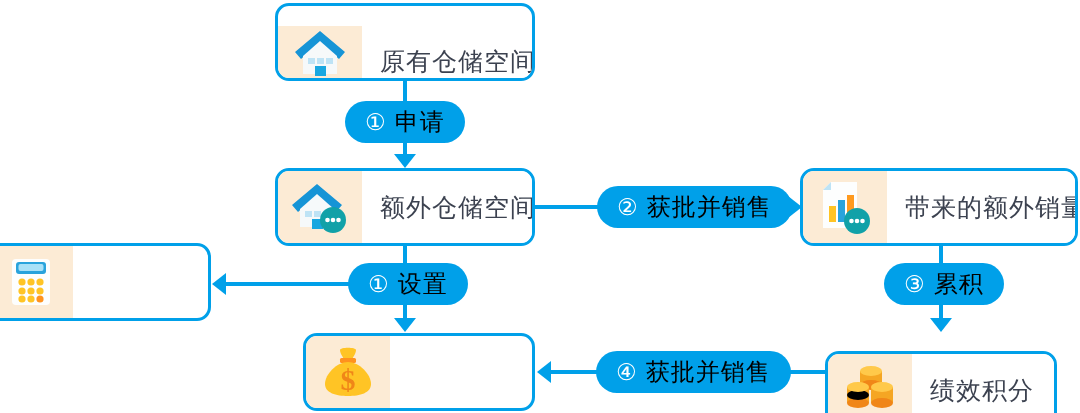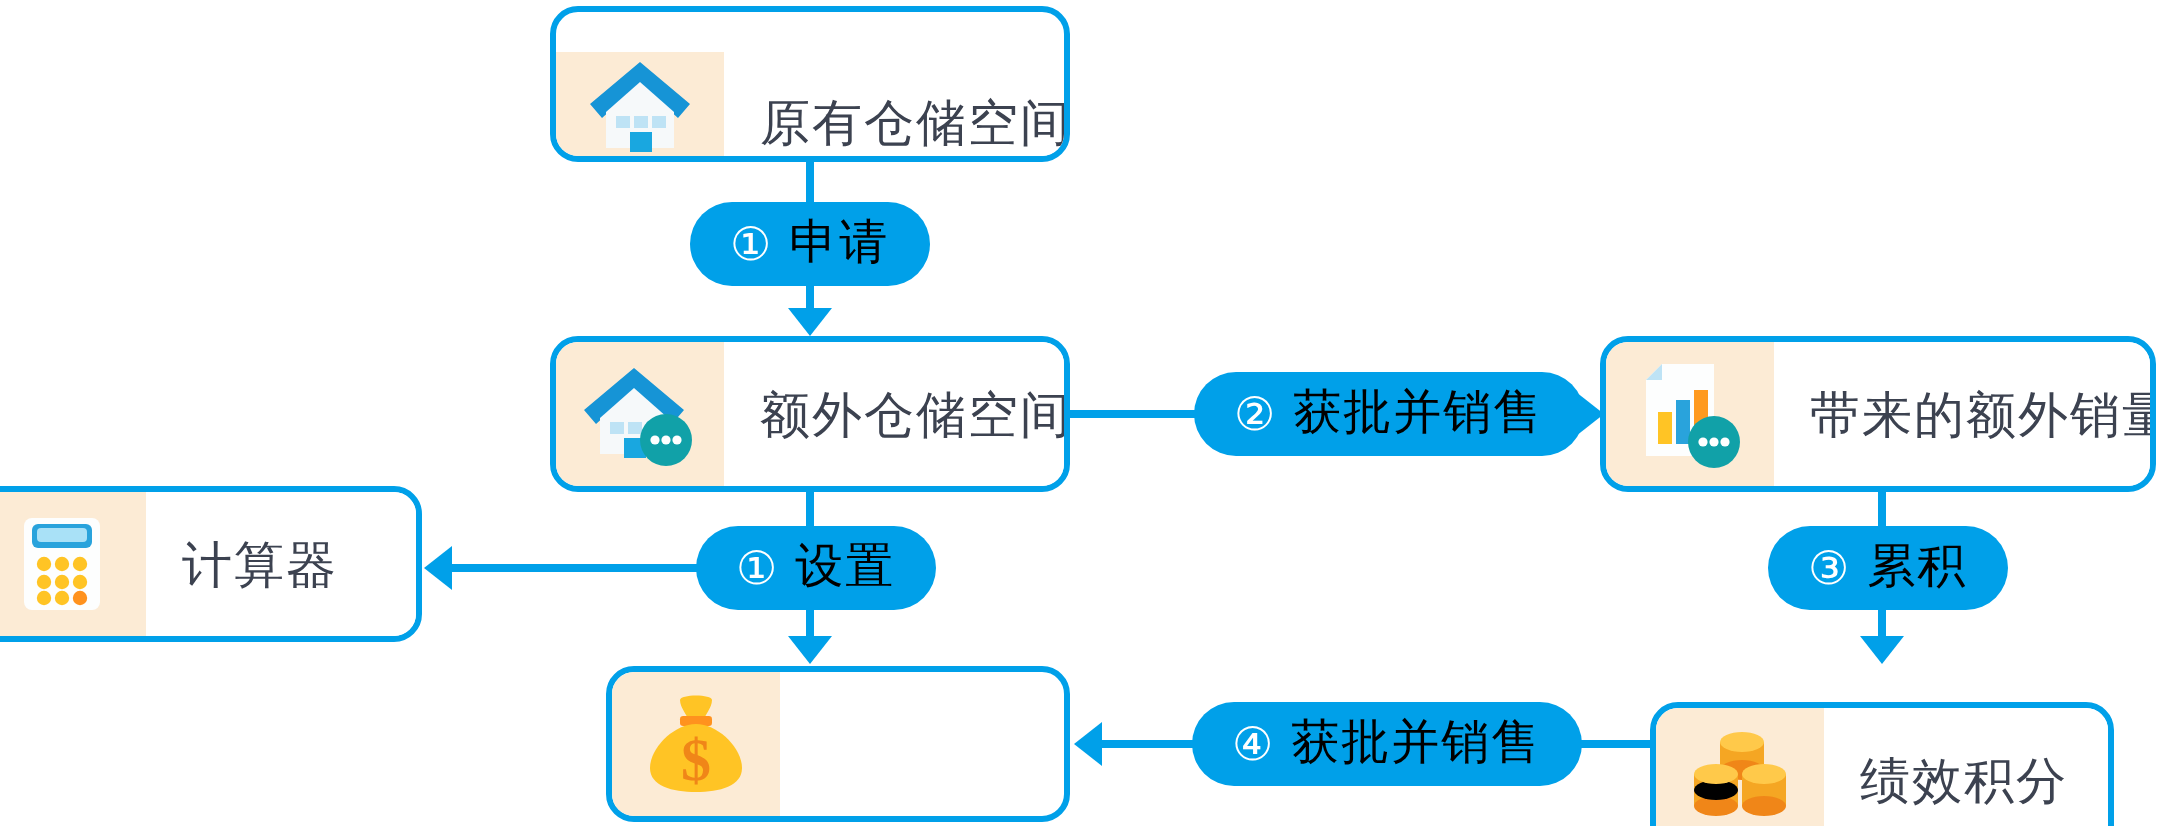--- a/index.html
+++ b/index.html
@@ -225,23 +225,20 @@
           <circle cx="35" cy="27" r="3.6" fill="#FFC425"></circle>
           <circle cx="17" cy="36" r="3.6" fill="#FFC425"></circle>
           <circle cx="26" cy="36" r="3.6" fill="#FFC425"></circle>
           <circle cx="35" cy="36" r="3.6" fill="#FFC425"></circle>
           <circle cx="17" cy="44" r="3.6" fill="#FFC425"></circle>
           <circle cx="26" cy="44" r="3.6" fill="#FFC425"></circle>
           <circle cx="35" cy="44" r="3.6" fill="#FF921E"></circle>
         </svg>
       </span>
     </div>
-    <div class="label-cell">
-      <span>计算器</span>
-    </div>
   </div>
 
   <div class="node" id="node-reserve">
     <div class="icon-cell">
       <span>
         <svg class="svg-icon" width="54" height="56" viewBox="0 0 54 56" aria-hidden="true">
           <path d="M19 6 C19 3 35 3 35 6 C35 10 31 14 31 16 L23 16 C23 14 19 10 19 6 Z" fill="#FFC425"></path>
           <rect x="19" y="14" width="16" height="5" rx="1.6" fill="#FF921E"></rect>
           <path d="M27 18 C38 18 50 30 50 40 C50 49 39 52 27 52 C15 52 4 49 4 40 C4 30 16 18 27 18 Z" fill="#FFC425"></path>
           <text x="27" y="46" font-family="'Liberation Serif', serif" font-size="30" font-weight="bold" fill="#F08618" text-anchor="middle">$</text>

